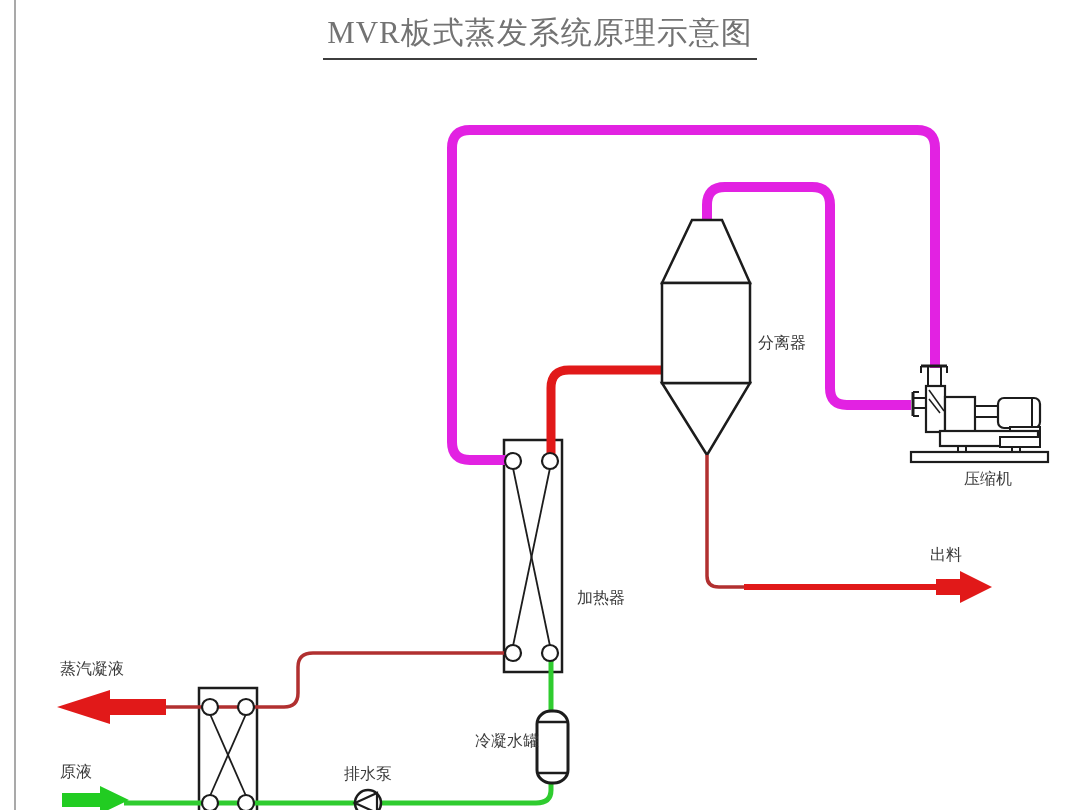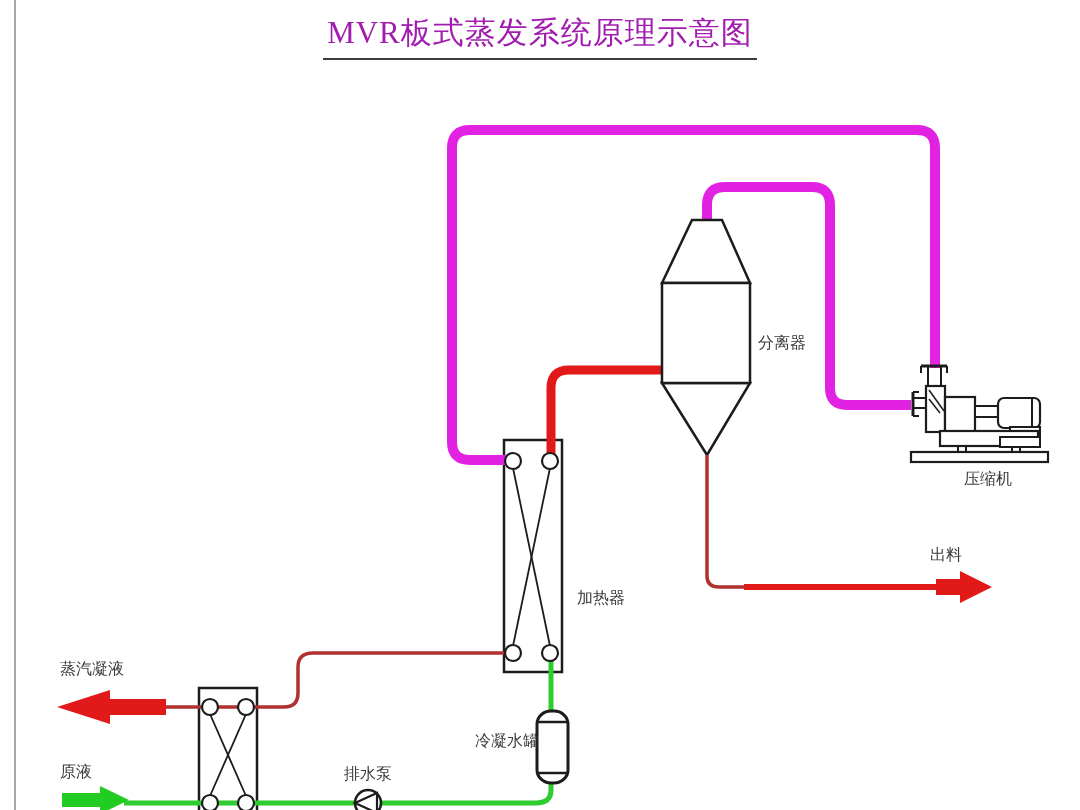--- a/index.html
+++ b/index.html
@@ -1,19 +1,19 @@
 <!DOCTYPE html>
 <html><head>
 <meta charset="utf-8">
 <style>
   html,body{margin:0;padding:0;background:#ffffff;}
   #stage{position:relative;width:1080px;height:810px;background:#ffffff;overflow:hidden;
          font-family:"Liberation Serif", serif;}
   #title-bar{position:absolute;top:12px;left:0;width:100%;text-align:center;}
-  #title-bar .title{display:inline-block;font-size:31px;font-weight:500;color:#a21caf;
+  #title-bar .title{display:inline-block;font-size:31px;font-weight:500;color:#737373;
          letter-spacing:1px;padding:0 4px 4px 4px;border-bottom:2px solid #3d3d3d;}
   svg{position:absolute;top:0;left:0;}
   text{font-family:"Liberation Serif", serif;font-size:16px;fill:#3b3b3b;}
 </style>
 </head>
 <body>
 
 <div id="stage">
 
   <div id="title-bar">

